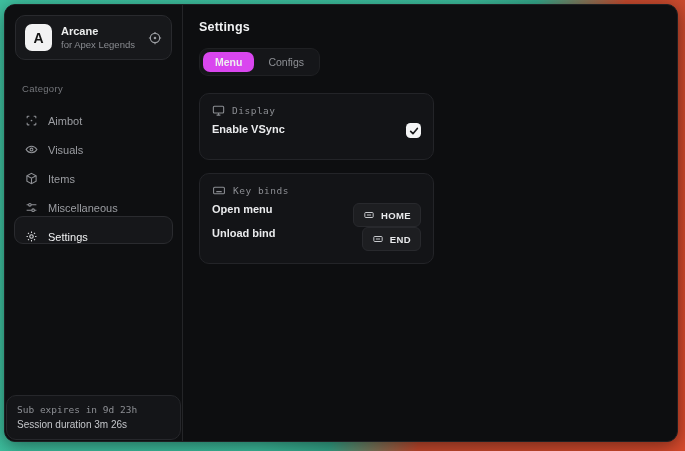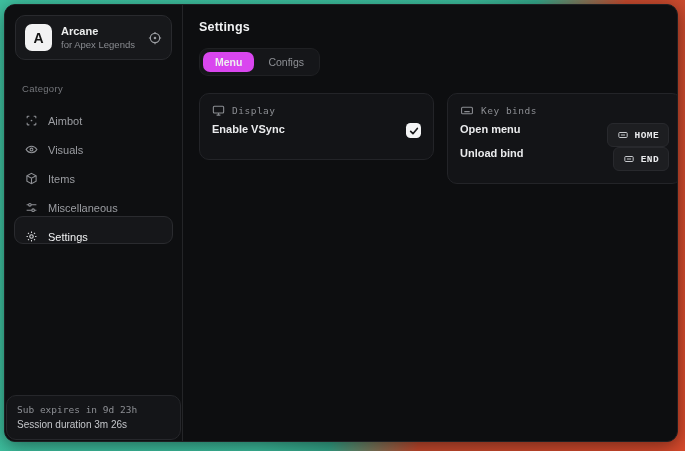--- a/index.html
+++ b/index.html
@@ -52,21 +52,21 @@
   .main { flex:1; padding:15px 16px; display:flex; flex-direction:column; }
   .page-title { font-size:12.5px; font-weight:bold; color:#f1f2f3; letter-spacing:.2px; }
   .tabs {
     margin-top:14px; align-self:flex-start; display:flex; gap:2px;
     background:#151619; border:1px solid #1f2023; border-radius:9px; padding:3px;
   }
   .tab {
     padding:4px 12px; border-radius:7px; font-size:10.5px; color:#8e9095; cursor:pointer;
   }
   .tab.active { background:#d946ef; color:#eeeff0; font-weight:bold; }
-  .cards { margin-top:17px; display:flex; gap:13px; align-items:flex-start; }
+  .cards { margin-top:17px; display:flex; gap:13px; align-items:flex-start;flex-direction:column; }
   .card {
     width:235px; background:#131417; border:1px solid #232428; border-radius:10px;
     padding:10px 12px 12px;
   }
   .card-header {
     display:flex; align-items:center; gap:7px; color:#8b8d92;
     font-family:"DejaVu Sans Mono", monospace; font-size:9.5px; letter-spacing:.5px;
     margin-bottom:6px;
   }
   .card-row {
@@ -78,21 +78,21 @@
     display:flex; align-items:center; justify-content:center; cursor:pointer;
   }
   .dpi-input {
     width:64px; height:19px; background:#1c1d20; border:1px solid #2a2b2f; border-radius:6px;
     display:flex; align-items:center; justify-content:space-between; padding:0 7px; cursor:text;
   }
   .dpi-value { font-family:"DejaVu Sans Mono", monospace; font-size:9.5px; color:#7e8085; }
   .clear-x { font-size:11px; color:#a6a8ad; line-height:1; cursor:pointer; }
   .keychip {
     display:flex; align-items:center; gap:6px; background:#1d1e21; border:1px solid #28292d;
-    border-radius:6px; padding:0 9px; cursor:pointer;font-family:Liberation Mono, monospace;
+    border-radius:6px; padding:0 9px; cursor:pointer;
   }
   .keychip .kc-ic { display:flex; color:#c8cace; }
   .keychip-label { font-size:9.5px; font-weight:bold; color:#e9eaec; letter-spacing:.4px; }
   svg { display:block; }
 </style>
 </head>
 <body>
 
 <div class="window">
 

